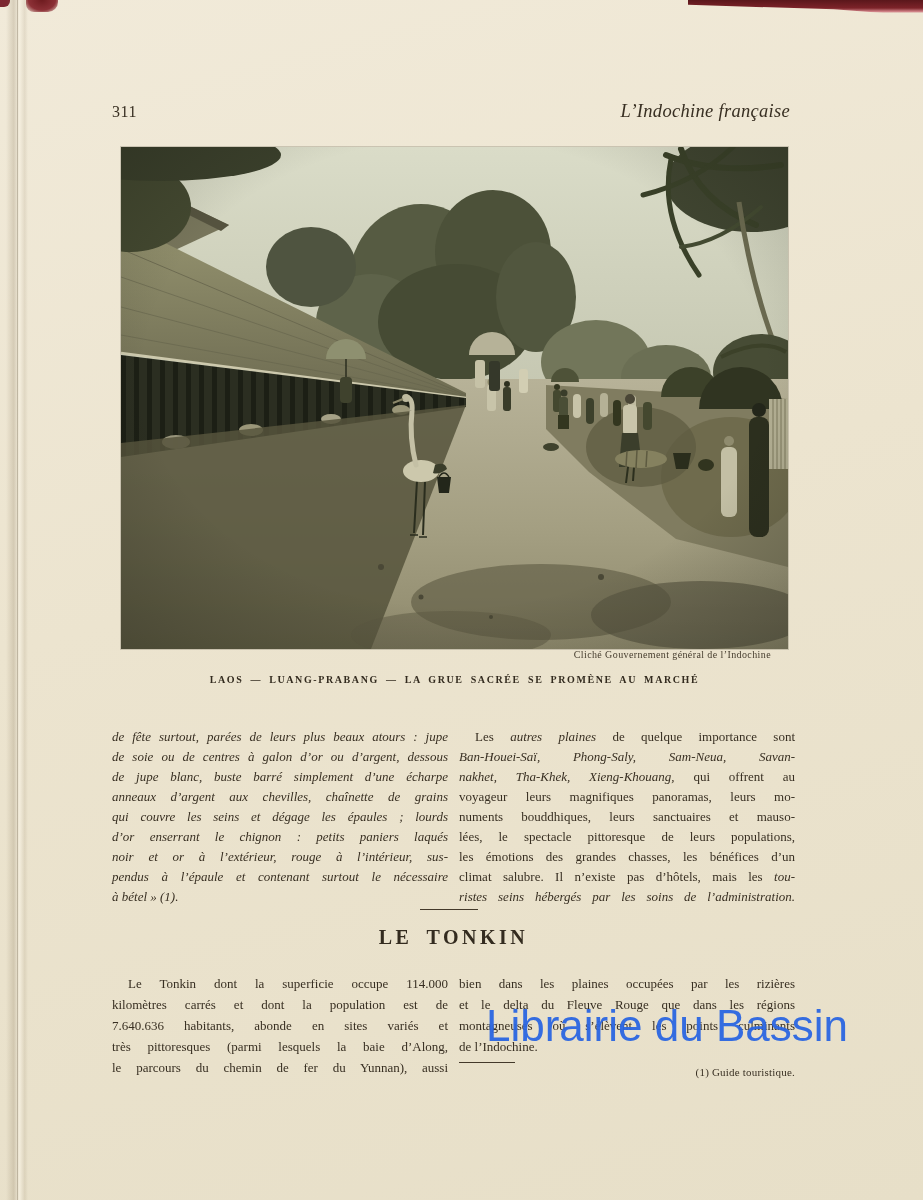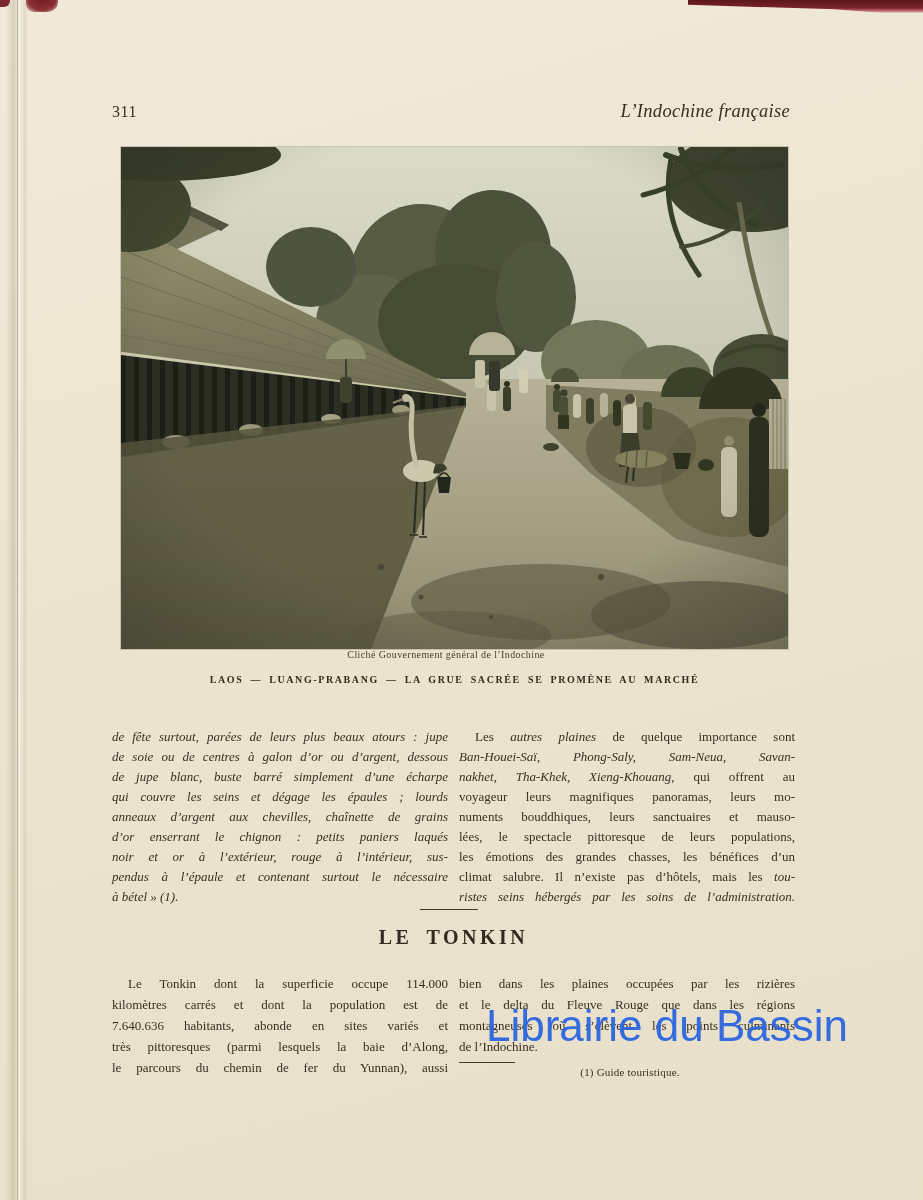--- a/index.html
+++ b/index.html
@@ -20,21 +20,21 @@
   .gutter-line{position:absolute;top:0;left:17px;width:1px;height:100%;background:rgba(95,82,58,.30);}
 
   .page-header{position:absolute;top:101px;left:112px;right:133px;height:30px;text-align:center;}
   .page-number{position:absolute;left:0;top:2px;font-size:16px;letter-spacing:.5px;}
   .running-title{position:absolute;right:0;top:0;font-size:18.5px;font-style:italic;letter-spacing:.3px;}
 
   .photo{position:absolute;left:121px;top:147px;width:667px;height:502px;background:#b9b8a0;
     box-shadow:0 0 0 1px rgba(90,88,70,.25);}
   .photo svg{display:block;}
 
-  .credit{position:absolute;left:121px;top:649px;width:650px;text-align:center;
+  .credit{position:absolute;left:121px;top:649px;width:650px;text-align:right;
     font-size:10px;letter-spacing:.4px;color:#453c2d;}
   .caption{position:absolute;left:121px;top:674px;width:667px;text-align:center;
     font-size:10px;font-weight:bold;letter-spacing:1.6px;word-spacing:3px;color:#332b1f;}
 
   .cols{position:absolute;left:112px;width:683px;display:flex;gap:11px;}
   .cols-1{top:727px;}
   .cols-2{top:973px;}
   .col{width:336px;font-size:13px;}
   .cols-1 .line{line-height:20px;}
   .cols-2 .line{line-height:21px;}
@@ -43,21 +43,21 @@
   .line.indent{padding-left:16px;}
   .col.quote{font-style:italic;}
   .seg-i{font-style:italic;}
   .seg-r{font-style:normal;}
 
   .section-divider{position:absolute;left:420px;top:909px;width:58px;border-top:1.5px solid #43392a;}
   .section-heading{position:absolute;left:112px;top:926px;width:683px;text-align:center;
     font-size:20px;font-weight:bold;letter-spacing:3.5px;word-spacing:6px;color:#332b1f;}
 
   .footnote-rule{width:56px;border-top:1px solid #43392a;margin-top:5px;}
-  .footnote{font-size:11px;line-height:16px;margin-top:1px;padding-left:6px;letter-spacing:.2px;text-align:center;}
+  .footnote{font-size:11px;line-height:16px;margin-top:1px;padding-left:6px;letter-spacing:.2px;text-align:right;}
 
   .watermark{position:absolute;left:486px;top:1001px;font-family:"Liberation Sans","DejaVu Sans",sans-serif;
     font-size:44px;font-weight:normal;white-space:nowrap;opacity:.95;letter-spacing:0;}
 </style>
 </head>
 <body>
 
 <div class="sheet">
 
   <div class="edge-tr"></div>
@@ -209,22 +209,22 @@
   </div>
 
   <div class="credit">Cliché Gouvernement général de l’Indochine</div>
   <div class="caption">LAOS  —  LUANG-PRABANG  —  LA GRUE SACRÉE SE PROMÈNE AU MARCHÉ</div>
 
   <div class="cols cols-1">
     <div class="col quote">
       <div class="line">de fête surtout, parées de leurs plus beaux atours : jupe</div>
       <div class="line">de soie ou de centres à galon d’or ou d’argent, dessous</div>
       <div class="line">de jupe blanc, buste barré simplement d’une écharpe</div>
+      <div class="line">anneaux d’argent aux chevilles, chaînette de grains</div>
       <div class="line">qui couvre les seins et dégage les épaules ; lourds</div>
-      <div class="line">anneaux d’argent aux chevilles, chaînette de grains</div>
       <div class="line">d’or enserrant le chignon : petits paniers laqués</div>
       <div class="line">noir et or à l’extérieur, rouge à l’intérieur, sus-</div>
       <div class="line">pendus à l’épaule et contenant surtout le nécessaire</div>
       <div class="line short">à bétel » (1).</div>
     </div>
     <div class="col">
       <div class="line indent"><span class="seg-r">Les </span><span class="seg-i">autres plaines</span><span class="seg-r"> de quelque importance sont</span></div>
       <div class="line"><span class="seg-i">Ban-Houei-Saï, Phong-Saly, Sam-Neua, Savan-</span></div>
       <div class="line"><span class="seg-i">nakhet, Tha-Khek, Xieng-Khouang,</span><span class="seg-r"> qui offrent au</span></div>
       <div class="line"><span class="seg-r">voyageur leurs magnifiques panoramas, leurs mo-</span></div>

